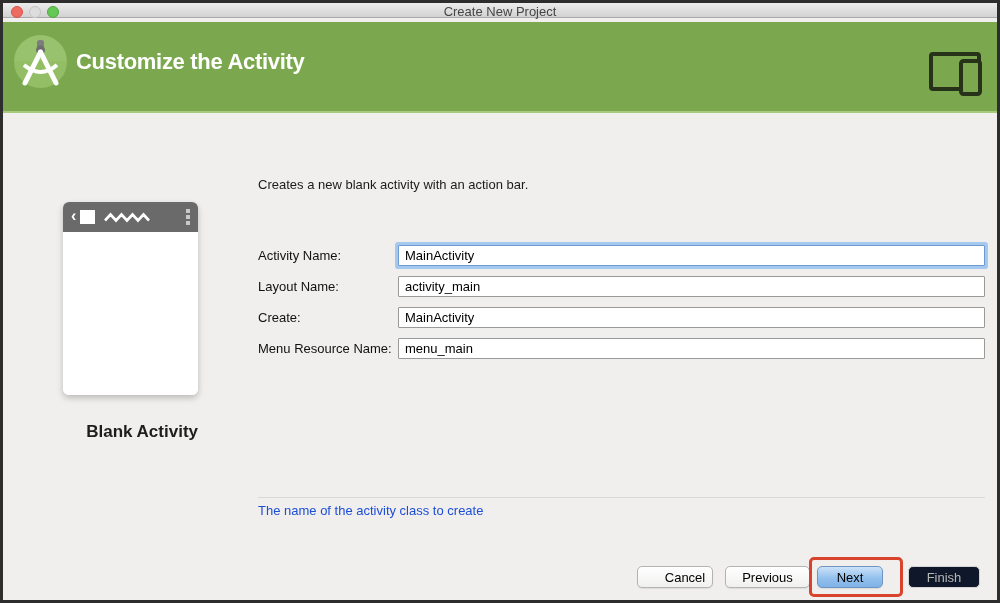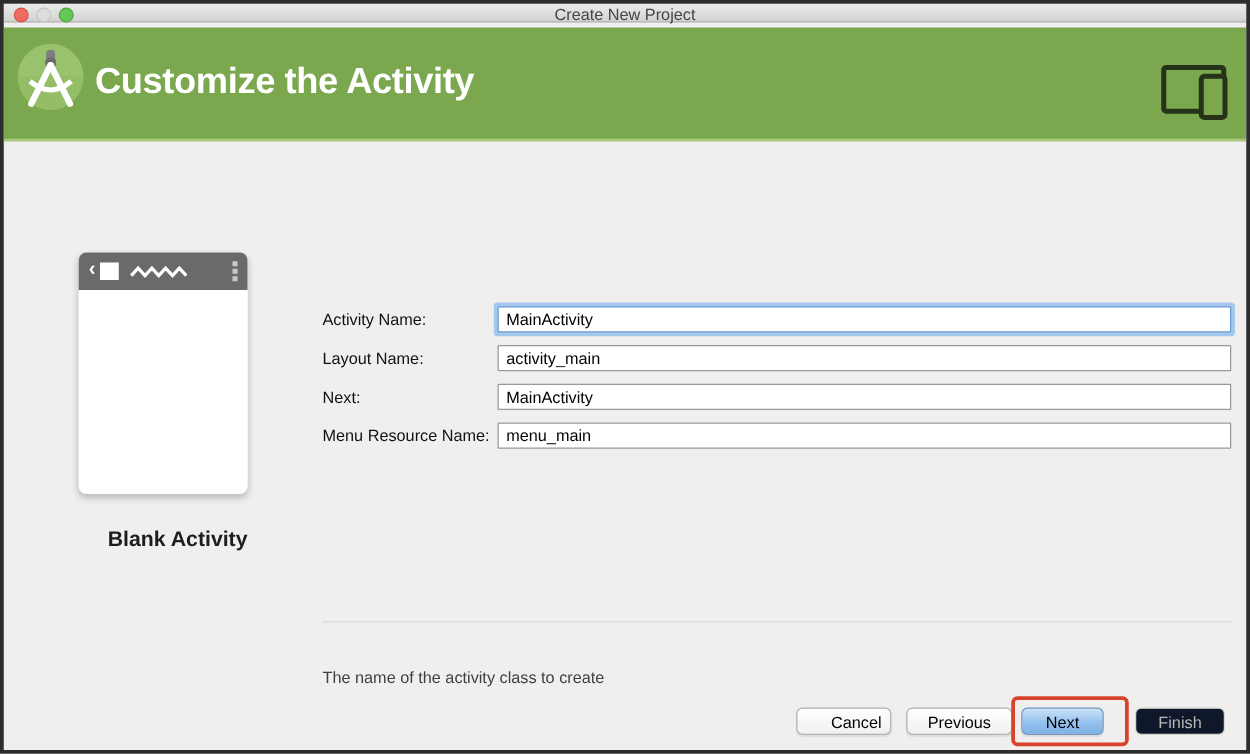--- a/index.html
+++ b/index.html
@@ -37,21 +37,21 @@
 
   
   .wizard-header {
     position: absolute; top: 19px; left: 0; right: 0; height: 91px;
     background: #7ba84e;
     border-bottom: 2px solid #a9c97f;
   }
   .studio-logo { position: absolute; left: 11px; top: 13px; width: 53px; height: 53px; }
   .wizard-title {
     position: absolute; left: 73px; top: 27px;
-    font-size: 29px; font-weight: bold; color: #ffffff;
+    font-size: 22px; font-weight: bold; color: #ffffff;
     letter-spacing: -0.3px;
   }
   .devices-icon { position: absolute; right: 13px; top: 28px; }
 
   
   .preview-card {
     position: absolute; left: 60px; top: 199px; width: 135px; height: 193px;
     background: #ffffff; border-radius: 6px;
     box-shadow: 0 3px 6px rgba(0,0,0,0.22);
   }
@@ -93,22 +93,22 @@
   .row-0 { top: 242px; }
   .row-1 { top: 273px; }
   .row-2 { top: 304px; }
   .row-3 { top: 335px; }
 
   .hint-divider {
     position: absolute; left: 255px; top: 494px; width: 727px; height: 1px;
     background: #d9d9d7;
   }
   .form-hint {
-    position: absolute; left: 255px; top: 531px;
-    font-size: 13px; color: #404040;
+    position: absolute; left: 255px; top: 500px;
+    font-size: 13px; color: #1d4ed8;
   }
 
   
   .btn {
     position: absolute; top: 563px; height: 22px;
     font-family: "Liberation Sans", sans-serif;
     font-size: 13px; color: #000000;
     background: linear-gradient(#ffffff, #f0f0ef);
     border: 1px solid #b3b3b3; border-radius: 5px;
     box-shadow: 0 1px 1px rgba(0,0,0,0.08);
@@ -174,31 +174,32 @@
       <span class="pv-overflow">
         <span></span>
           <span></span>
           <span></span>
       </span>
     </div>
     <div class="preview-body"></div>
   </div>
   <div class="preview-label">Blank Activity</div>
 
+  <p class="form-description">Creates a new blank activity with an action bar.</p>
 
   <div class="form-row row-0 focused">
     <span class="field-label">Activity Name:</span>
     <input class="field-input" type="text" value="MainActivity" style="">
   </div>
   <div class="form-row row-1">
     <span class="field-label">Layout Name:</span>
     <input class="field-input" type="text" value="activity_main" style="">
   </div>
   <div class="form-row row-2">
-    <span class="field-label">Next:</span>
+    <span class="field-label">Create:</span>
     <input class="field-input" type="text" value="MainActivity" style="">
   </div>
   <div class="form-row row-3">
     <span class="field-label">Menu Resource Name:</span>
     <input class="field-input" type="text" value="menu_main" style="">
   </div>
 
   <div class="hint-divider"></div>
   <p class="form-hint">The name of the activity class to create</p>
 

